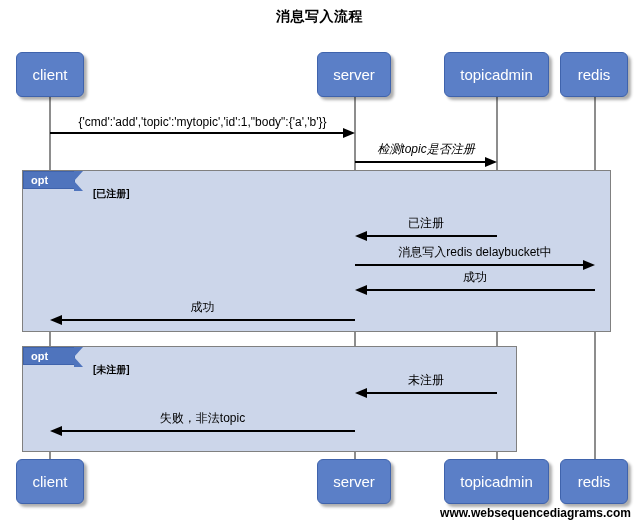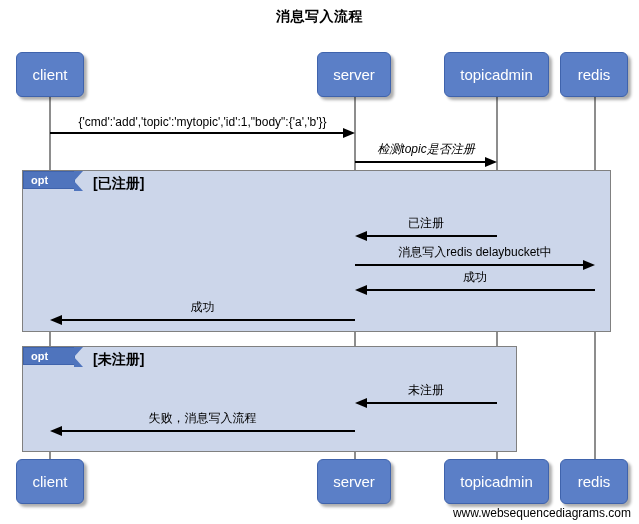--- a/index.html
+++ b/index.html
@@ -71,23 +71,23 @@
     content:"";
     position:absolute;
     right:-9px;top:-1px;
     width:0;height:0;
     border-top:10px solid #4f74bd;
     border-bottom:10px solid #4f74bd;
     border-right:9px solid transparent;
   }
   .frag-cond{
     position:absolute;
-    top:4px;
+    top:16px;
     left:70px;
-    font-size:14px;
+    font-size:10px;
     font-weight:bold;
     color:#000;
     white-space:nowrap;
   }
 
   
   .msg{position:absolute;height:1px;}
   .msg .line{
     position:absolute;
     left:0;top:0;
@@ -111,21 +111,21 @@
     font-size:12px;
     color:#000;
     white-space:nowrap;
   }
 
   .footer{
     position:absolute;
     right:8px;bottom:4px;
     font-size:12px;
     color:#000;
-    font-weight:normal;
+    font-weight:bold;
   }
 </style>
 </head>
 <body>
 
 <div id="diagram">
 
   <div class="title">消息写入流程</div>
 
   <div class="lifeline" style="left:49px; top:97px;  height:363px;"></div>
@@ -172,30 +172,30 @@
     <div class="head"></div>
     <div class="label">成功</div>
   </div>
 
   <div class="msg left" style="left:50px; top:319px; width:305px;">
     <div class="line" style="left:12px;width:293px;"></div>
     <div class="head"></div>
     <div class="label">成功</div>
   </div>
 
-  <div class="msg left" style="left:355px; top:402px; width:142px;">
+  <div class="msg left" style="left:355px; top:392px; width:142px;">
     <div class="line" style="left:12px;width:130px;"></div>
     <div class="head"></div>
     <div class="label">未注册</div>
   </div>
 
   <div class="msg left" style="left:50px; top:430px; width:305px;">
     <div class="line" style="left:12px;width:293px;"></div>
     <div class="head"></div>
-    <div class="label">失败，消息写入流程</div>
+    <div class="label">失败，非法topic</div>
   </div>
 
   <div class="actor" style="left:16px; top:52px; width:68px; height:45px;">
     <span>client</span>
   </div>
   <div class="actor" style="left:317px;top:52px; width:74px; height:45px;">
     <span>server</span>
   </div>
   <div class="actor" style="left:444px;top:52px; width:105px;height:45px;">
     <span>topicadmin</span>

